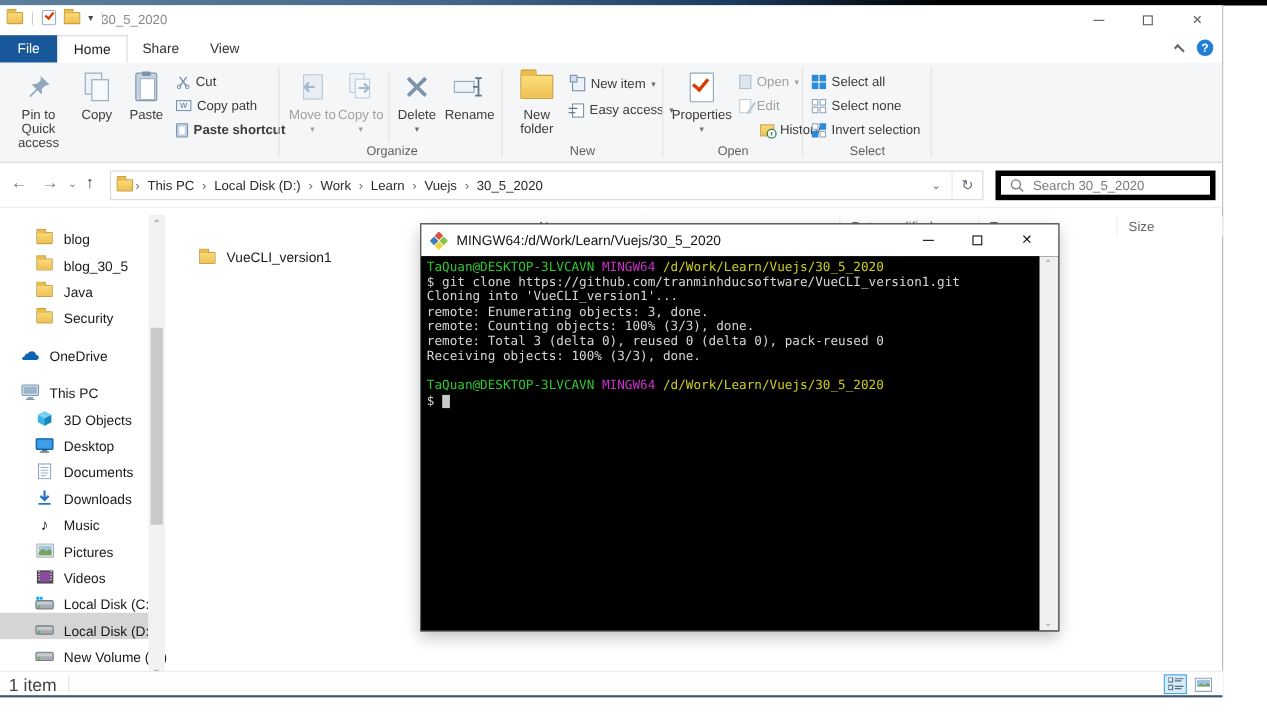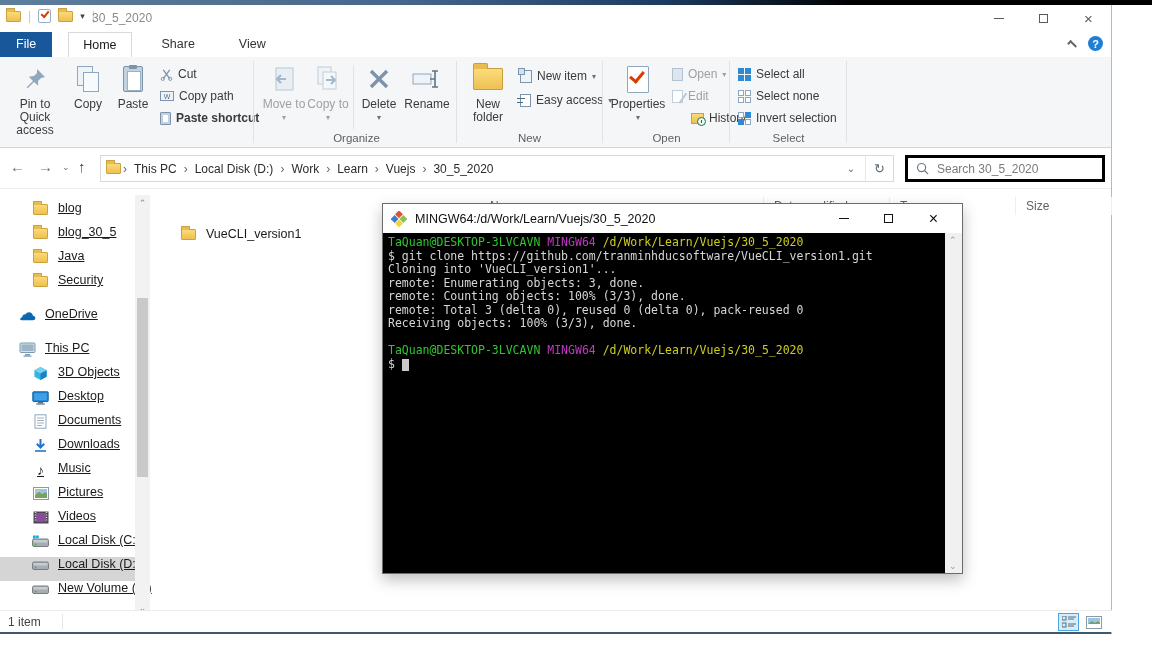--- a/index.html
+++ b/index.html
@@ -22,21 +22,21 @@
   .qat-sep { color:#c9c9c9; font-size:12px; }
   .win-title { position:absolute; left:92px; top:6px; font-size:12px; color:#8a8a8a; }
   .win-controls { position:absolute; right:0; top:0; display:flex; height:27px; }
   .win-btn { width:45px; height:27px; display:flex; align-items:center; justify-content:center; color:#5a5a5a; }
   .glyph-min { width:10px; height:1px; background:#5a5a5a; display:block; }
   .glyph-max { width:9px; height:9px; border:1px solid #5a5a5a; display:block; }
   .glyph-close { font-size:15px; line-height:1; }
 
   
   .tabrow { position:relative; height:25px; background:#fff; display:flex; align-items:flex-end; }
-  .tab { font-size:12.5px; color:#333; padding:4px 14px 5px; height:25px; display:flex; align-items:center;margin-left:16px; }
+  .tab { font-size:12.5px; color:#333; padding:4px 14px 5px; height:25px; display:flex; align-items:center; }
   .tab-file { background:#19579b; color:#fff; margin-left:0; padding:4px 16px 5px; }
   .tab-home { background:#fff; border:1px solid #d8d9da; border-bottom:none; color:#1a1a1a; }
   .tabrow-right { position:absolute; right:8px; top:4px; display:flex; align-items:center; gap:10px; }
   .rib-collapse { width:9px; height:5px; border-left:2px solid #5f6a75; border-top:2px solid #5f6a75; transform:rotate(45deg) translateY(2px); }
   .help-circle { width:15px; height:15px; border-radius:50%; background:#1f7fd4; color:#fff; font-size:11px; font-weight:bold; display:flex; align-items:center; justify-content:center; }
 
   
   .ribbon { position:relative; height:91px; background:#f5f6f7; border-bottom:1px solid #d4d4d4; font-size:12px; color:#3b3b3b; }
   .rib-group-label { position:absolute; bottom:3px; font-size:11.5px; color:#5f5f5f; text-align:center; }
   .rib-sep { position:absolute; top:4px; bottom:4px; width:1px; background:#e2e2e2; }
@@ -69,49 +69,49 @@
   .sel-sq-f { background:#2f8ad6; } .sel-sq-o { border:1px solid #8fa6bc; background:#fff; }
 
   
   .addrrow { position:relative; height:41px; background:#fff; border-bottom:1px solid #eee; }
   .nav-ic { position:absolute; top:10px; font-size:15px; color:#707070; }
   .addr-box { position:absolute; left:100px; top:7px; width:794px; height:27px; border:1px solid #d9d9d9; display:flex; align-items:center; background:#fff; }
   .crumb { font-size:12px; color:#2b2b2b; padding:0 6px; white-space:nowrap; }
   .crumb-sep { font-size:12px; color:#5f6a75; padding:0 1px; }
   .addr-right { margin-left:auto; display:flex; height:100%; }
   .addr-btn { width:28px; display:flex; align-items:center; justify-content:center; color:#5f6a75; border-left:1px solid #e8e8e8; font-size:13px; }
-  .searchbox { position:absolute; left:905px; top:7px; width:200px; height:27px; border:3px solid #000000; display:flex; align-items:center; padding-left:8px; gap:8px; background:#fff; }
+  .searchbox { position:absolute; left:905px; top:7px; width:200px; height:27px; border:5px solid #000000; display:flex; align-items:center; padding-left:8px; gap:8px; background:#fff; }
   .searchbox input { border:none; outline:none; font-size:12px; color:#444; width:150px; font-family:"Liberation Sans",sans-serif; }
   .searchbox input::placeholder { color:#7a7a7a; }
 
   
   .content { position:absolute; left:0; top:190px; width:1112px; height:420px; overflow:hidden; }
   .sidebar { position:absolute; left:0; top:0; width:150px; height:420px; }
   .side-list { position:absolute; left:0; top:6px; width:135px; }
-  .side-item { display:flex; align-items:flex-start; height:24px; gap:9px; font-size:12.5px; color:#1a1a1a; white-space:nowrap;text-decoration:underline; }
+  .side-item { display:flex; align-items:flex-end; height:24px; gap:9px; font-size:12.5px; color:#1a1a1a; white-space:nowrap; }
   .side-item.lvl-child { padding-left:32px; }
   .side-item.lvl-root { padding-left:19px; }
   .side-item.gap { margin-top:10px; }
   .side-item.selected { background:#d5d5d5; }
   .side-scroll { position:absolute; right:0; top:0; width:15px; height:420px; background:#f2f2f2; }
   .scroll-arrow { position:absolute; left:0; width:15px; height:15px; display:flex; align-items:center; justify-content:center; color:#868686; font-size:9px; }
   .side-thumb { position:absolute; left:2px; top:103px; width:11px; height:179px; background:#c9c9c9; }
 
   
   .filepane { position:absolute; left:160px; top:0; width:952px; height:420px; }
   .cols { display:flex; height:22px; align-items:center; font-size:12px; color:#616161;justify-content:flex-end; }
   .col { padding-left:10px; border-right:1px solid #eee; height:18px; display:flex; align-items:center; }
   .col-name { width:284px; position:relative; }
   .col-date { width:126px; } .col-type { width:126px; } .col-size { width:96px; }
   .sort-caret { position:absolute; left:96px; top:-6px; width:8px; height:5px; border-left:1px solid #8a8a8a; border-top:1px solid #8a8a8a; transform:rotate(45deg); }
   .file-row { display:flex; align-items:center; height:26px; gap:9px; padding-left:20px; font-size:12.5px; color:#1a1a1a; margin-top:4px; }
 
   
   .statusbar { position:absolute; left:0; bottom:2px; width:1112px; height:22px; background:#fff; border-top:1px solid #ececec; }
-  .status-text { position:absolute; left:8px; top:4px; font-size:12px; color:#444; }
+  .status-text { position:absolute; left:8px; top:4px; font-size:16px; color:#444; }
   .status-sep { position:absolute; left:62px; top:3px; width:1px; height:15px; background:#e4e4e4; }
   .view-btns { position:absolute; right:8px; top:2px; display:flex; gap:4px; }
   .view-btn { width:21px; height:18px; display:flex; align-items:center; justify-content:center; border:1px solid transparent; }
   .view-btn.sel { border-color:#4ba6e2; background:#d5ecfb; }
 
   
   .sicon { width:17px; height:17px; display:inline-flex; align-items:center; justify-content:center; flex:0 0 17px; }
 
   
   .terminal { position:absolute; left:382px; top:203px; width:581px; height:371px; background:#000; border:1px solid #6b6b6b; z-index:50; box-shadow:0 6px 14px rgba(0,0,0,.25); }

